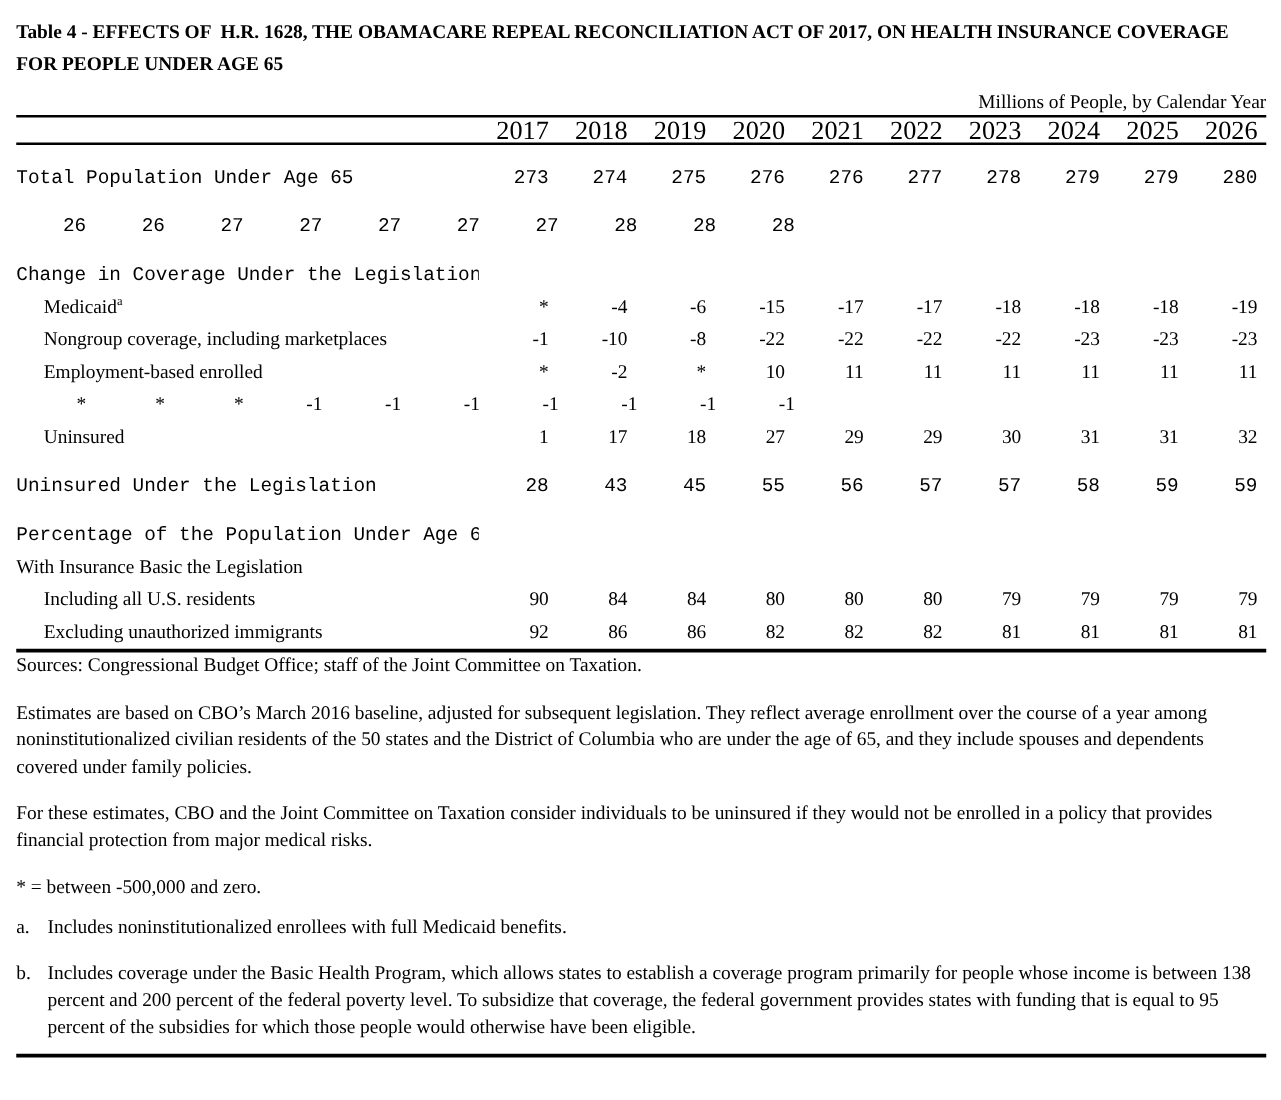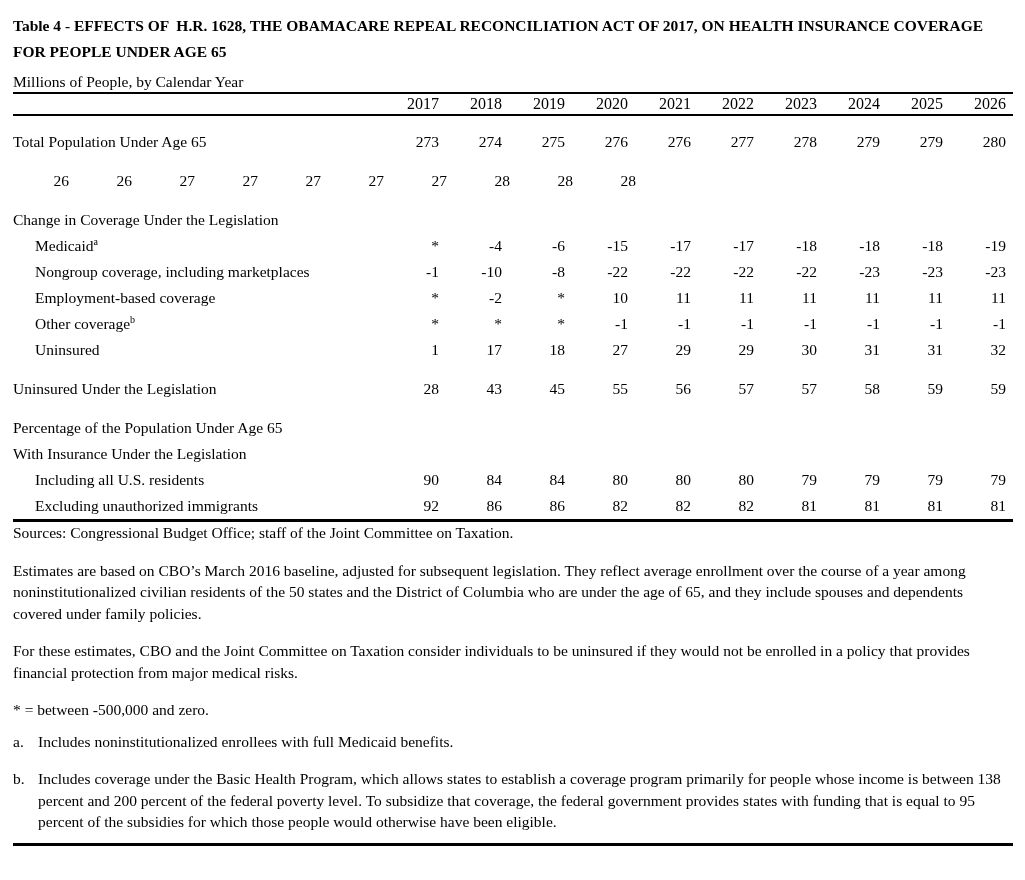--- a/index.html
+++ b/index.html
@@ -11,34 +11,34 @@
     overflow: hidden;
   }
   .sheet { width: 1025px; height: 880px; padding: 13px 12px 0 13px; border-radius: 17px; }
 
   
   .title {
     font-size: 15.5px; font-weight: bold;
     line-height: 26px; max-width: 985px;
     white-space: pre-wrap;
   }
-  .subtitle { font-size: 15.5px; height: 20px; line-height: 20px; margin-top: 7px; }
+  .subtitle { font-size: 15.5px; height: 20px; line-height: 20px; margin-top: 7px; text-align: right; }
 
   .rule { background: #000; width: 1000px; }
   .rule.thin { height: 2px; }
   .rule.thick { height: 3px; }
 
   
-  .year-row { display: flex; height: 20px; line-height: 20px; font-size: 16px; width: 1000px; }
+  .year-row { display: flex; height: 20px; line-height: 20px; font-size: 21px; width: 1000px; }
   .label-spacer { flex: 0 0 370px; }
   .cell { flex: 0 0 63px; text-align: right; padding-right: 7px; }
 
   .tbody { width: 1000px; }
   .trow { display: flex; height: 26px; line-height: 26px; font-size: 15.5px; }
-  .trow.group-start { margin-top: 13px; }
+  .trow.group-start { margin-top: 13px; font-family: Liberation Mono, monospace; }
   .row-label { flex: 0 0 370px; white-space: nowrap; overflow: hidden; }
   .row-label.sub { padding-left: 22px; }
   sup.fn { font-size: 10px; line-height: 0; vertical-align: super; }
 
   
   .notes { width: 1000px; font-size: 15.5px; }
   .note-block { line-height: 21.5px; margin-bottom: 16px; }
   .notes .note-block:last-child { margin-bottom: 10px; }
   .footnote { display: flex; }
   .fn-marker { flex: 0 0 25px; }
@@ -119,34 +119,33 @@
         <div class="cell">-8</div>
         <div class="cell">-22</div>
         <div class="cell">-22</div>
         <div class="cell">-22</div>
         <div class="cell">-22</div>
         <div class="cell">-23</div>
         <div class="cell">-23</div>
         <div class="cell">-23</div>
       </div>
       <div class="trow">
-        <div class="row-label sub">Employment-based coverage</div>
+        <div class="row-label sub">Employment-based enrolled</div>
         <div class="cell">*</div>
         <div class="cell">-2</div>
         <div class="cell">*</div>
         <div class="cell">10</div>
         <div class="cell">11</div>
         <div class="cell">11</div>
         <div class="cell">11</div>
         <div class="cell">11</div>
         <div class="cell">11</div>
         <div class="cell">11</div>
       </div>
       <div class="trow">
-        <div class="row-label sub">Other coverage<sup class="fn">b</sup></div>
         <div class="cell">*</div>
         <div class="cell">*</div>
         <div class="cell">*</div>
         <div class="cell">-1</div>
         <div class="cell">-1</div>
         <div class="cell">-1</div>
         <div class="cell">-1</div>
         <div class="cell">-1</div>
         <div class="cell">-1</div>
         <div class="cell">-1</div>
@@ -174,21 +173,21 @@
         <div class="cell">57</div>
         <div class="cell">57</div>
         <div class="cell">58</div>
         <div class="cell">59</div>
         <div class="cell">59</div>
       </div>
       <div class="trow group-start">
         <div class="row-label">Percentage of the Population Under Age 65</div>
       </div>
       <div class="trow">
-        <div class="row-label">With Insurance Under the Legislation</div>
+        <div class="row-label">With Insurance Basic the Legislation</div>
       </div>
       <div class="trow">
         <div class="row-label sub">Including all U.S. residents</div>
         <div class="cell">90</div>
         <div class="cell">84</div>
         <div class="cell">84</div>
         <div class="cell">80</div>
         <div class="cell">80</div>
         <div class="cell">80</div>
         <div class="cell">79</div>

